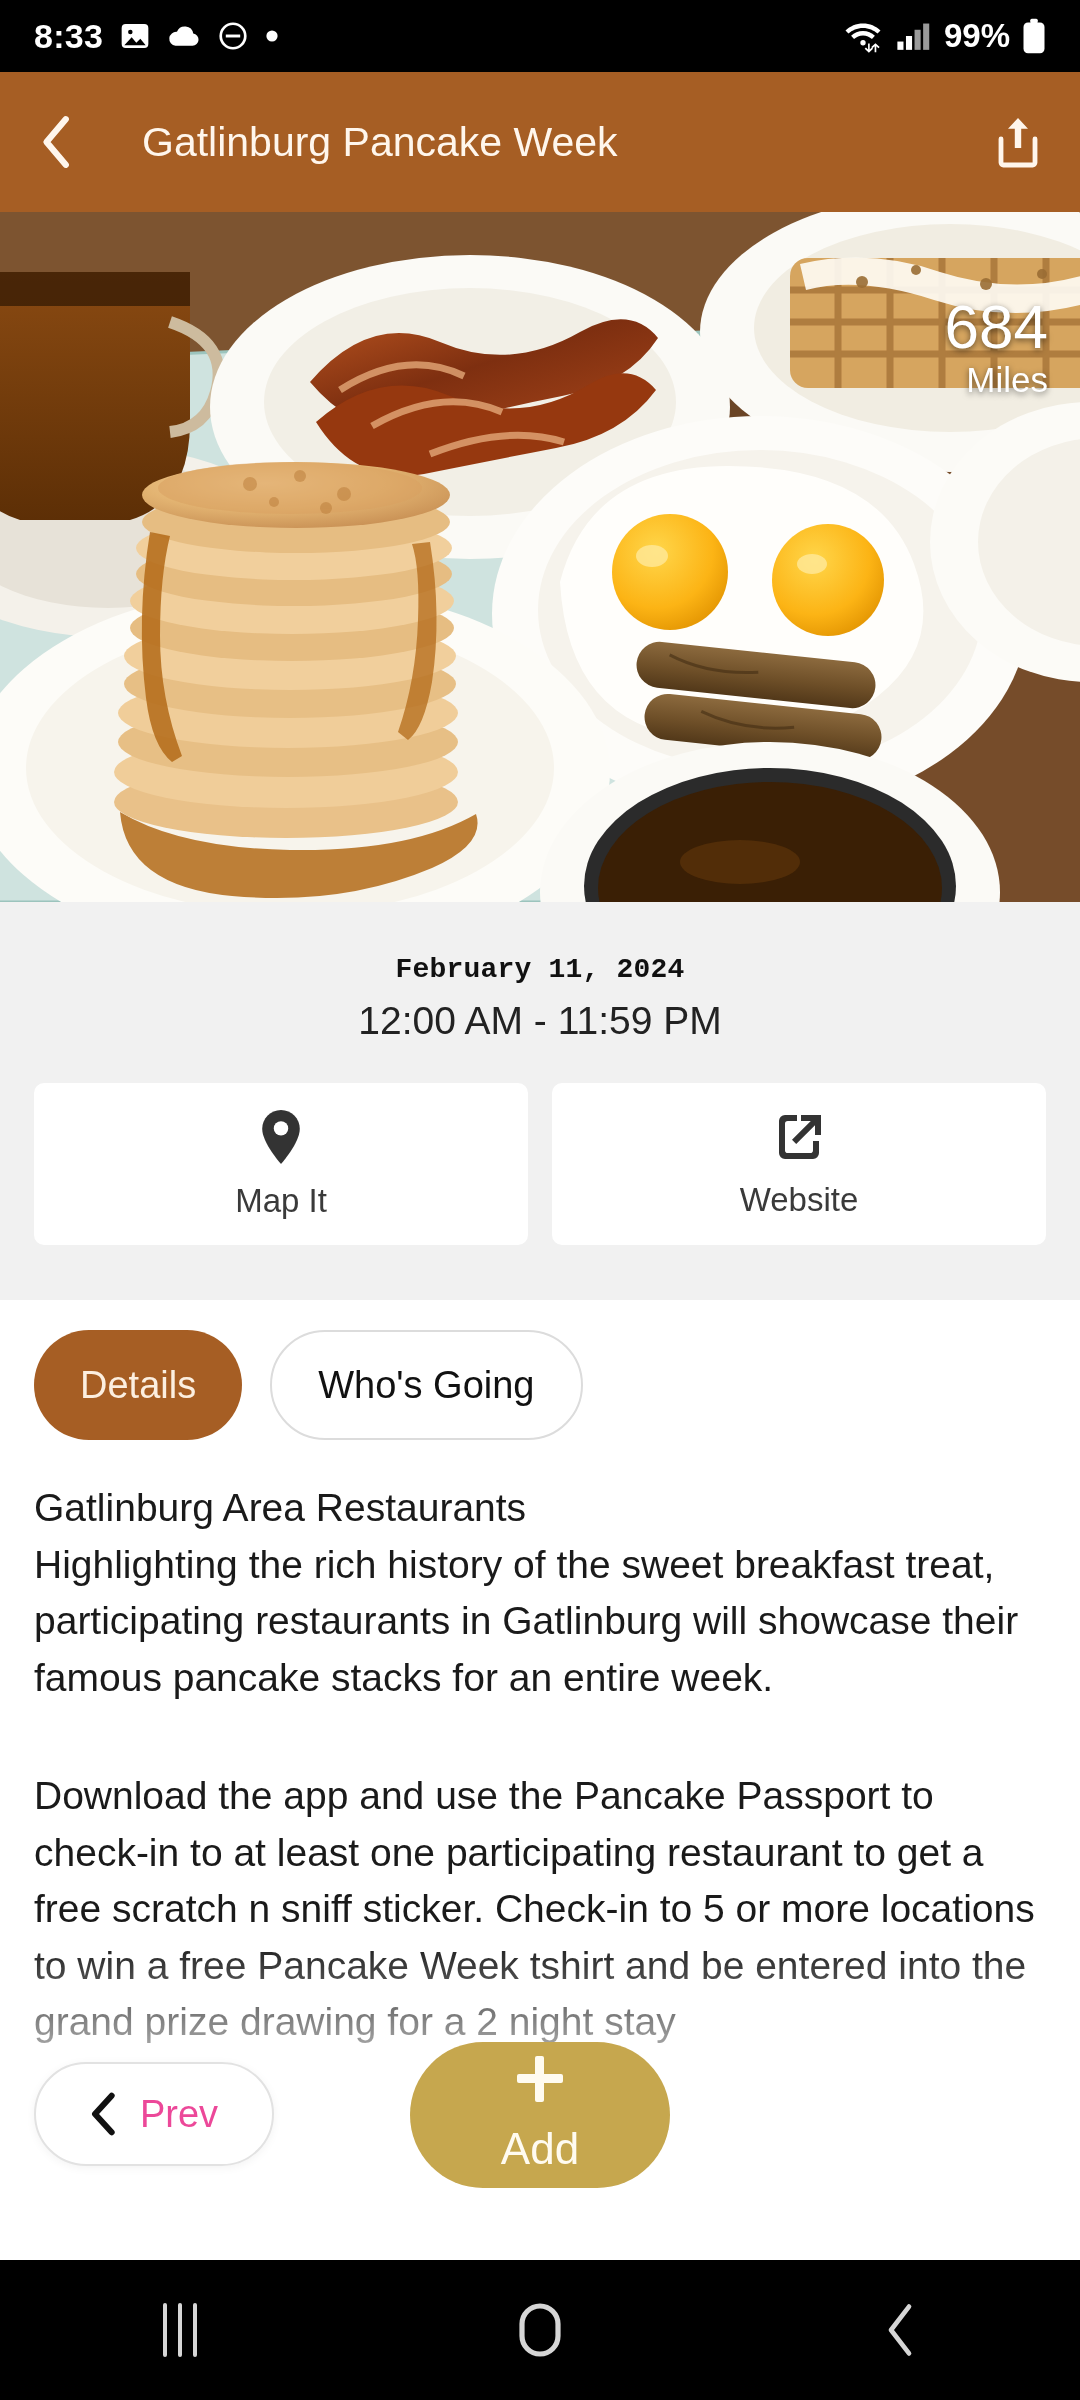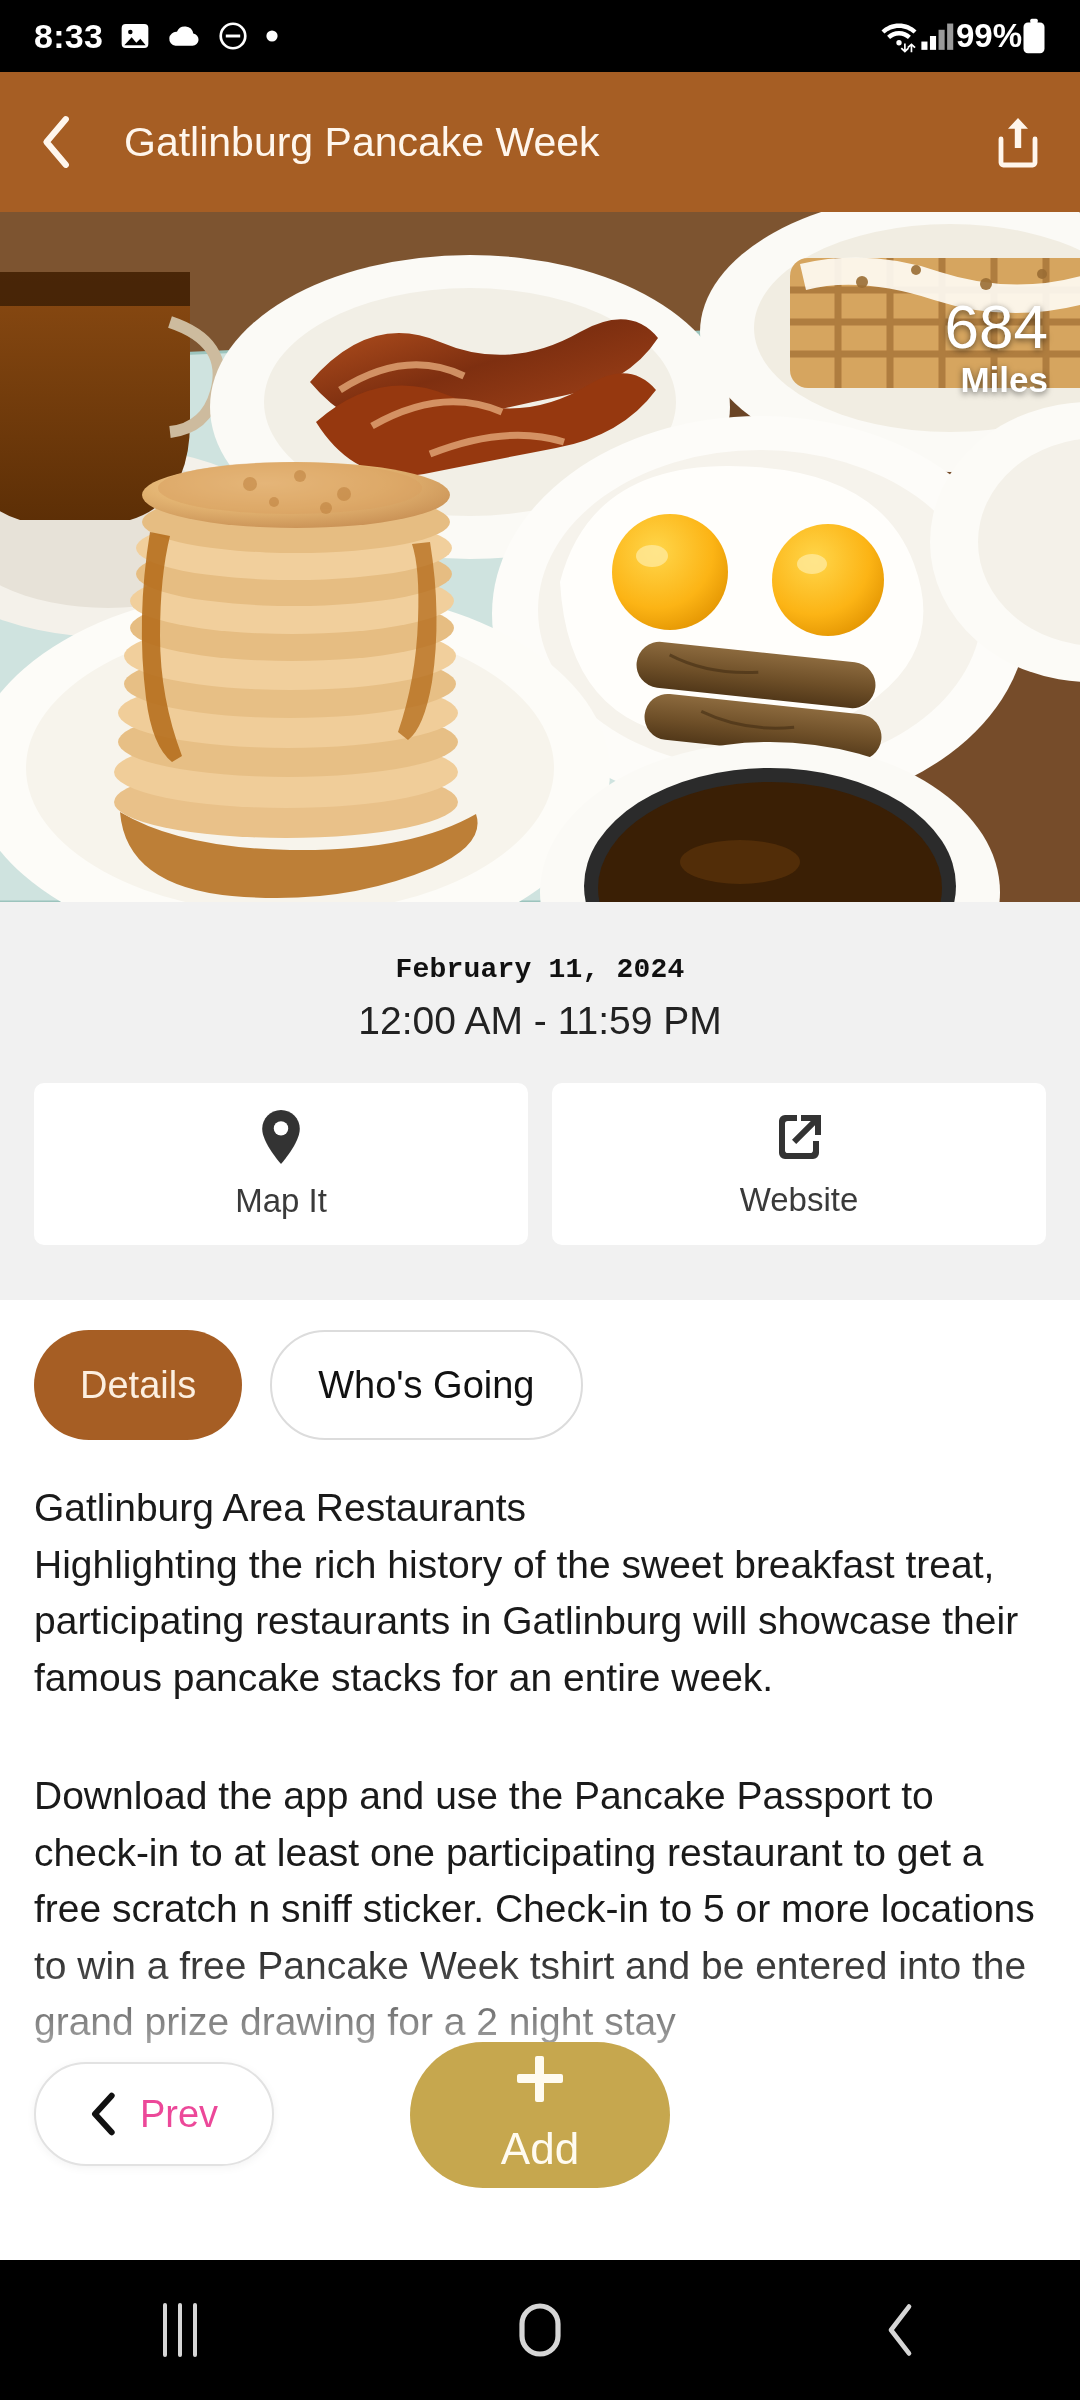--- a/index.html
+++ b/index.html
@@ -12,48 +12,48 @@
   .phone { position:relative; width:1080px; height:2400px; background:#fff; }
 
   
   .statusbar{
     position:absolute; top:0; left:0; width:1080px; height:72px;
     background:#000; color:#fff;
     display:flex; align-items:center; padding:0 34px;
   }
   .sb-left{ display:flex; align-items:center; gap:16px; }
   .sb-time{ font-size:34px; font-weight:600; letter-spacing:.3px; }
-  .sb-right{ margin-left:auto; display:flex; align-items:center; }
+  .sb-right{ margin-left:auto; display:flex; align-items:center; gap:12px; }
   .sb-pct{ font-size:33px; font-weight:600; }
   .ic{ display:inline-flex; align-items:center; justify-content:center; }
 
   
   .appbar{
     position:absolute; top:72px; left:0; width:1080px; height:140px;
     background:#A65E24; display:flex; align-items:center; padding:0 36px;
   }
   .appbar-title{
-    color:#FFF6EC; font-size:41px; font-weight:400; margin-left:46px;
+    color:#FFF6EC; font-size:41px; font-weight:400; margin-left:64px;
     white-space:nowrap;
   }
   .appbar-share{ margin-left:auto; }
 
   
   .hero{
     position:absolute; top:212px; left:0; width:1080px; height:690px;
     overflow:hidden; background:#0f766e;
   }
   .hero svg{ display:block; width:1080px; height:690px; }
   .hero-dist{
     position:absolute; right:32px; top:84px;
     text-align:right; color:#fff; line-height:1;
     text-shadow:0 2px 6px rgba(0,0,0,.55);
   }
   .hero-dist .num{ font-size:62px; font-weight:400; letter-spacing:0px; }
-  .hero-dist .lbl{ font-size:35px; font-weight:700; margin-top:4px; }
+  .hero-dist .lbl{ font-size:35px; font-weight:400; margin-top:4px; }
 
   
   .panel{
     position:absolute; top:902px; left:0; width:1080px; height:398px;
     background:#F1F1F1;
   }
   .ev-date{
     text-align:center; font-size:28px; font-weight:bold; color:#111;
     padding-top:52px; letter-spacing:.2px;font-family:Liberation Mono, monospace;
   }

